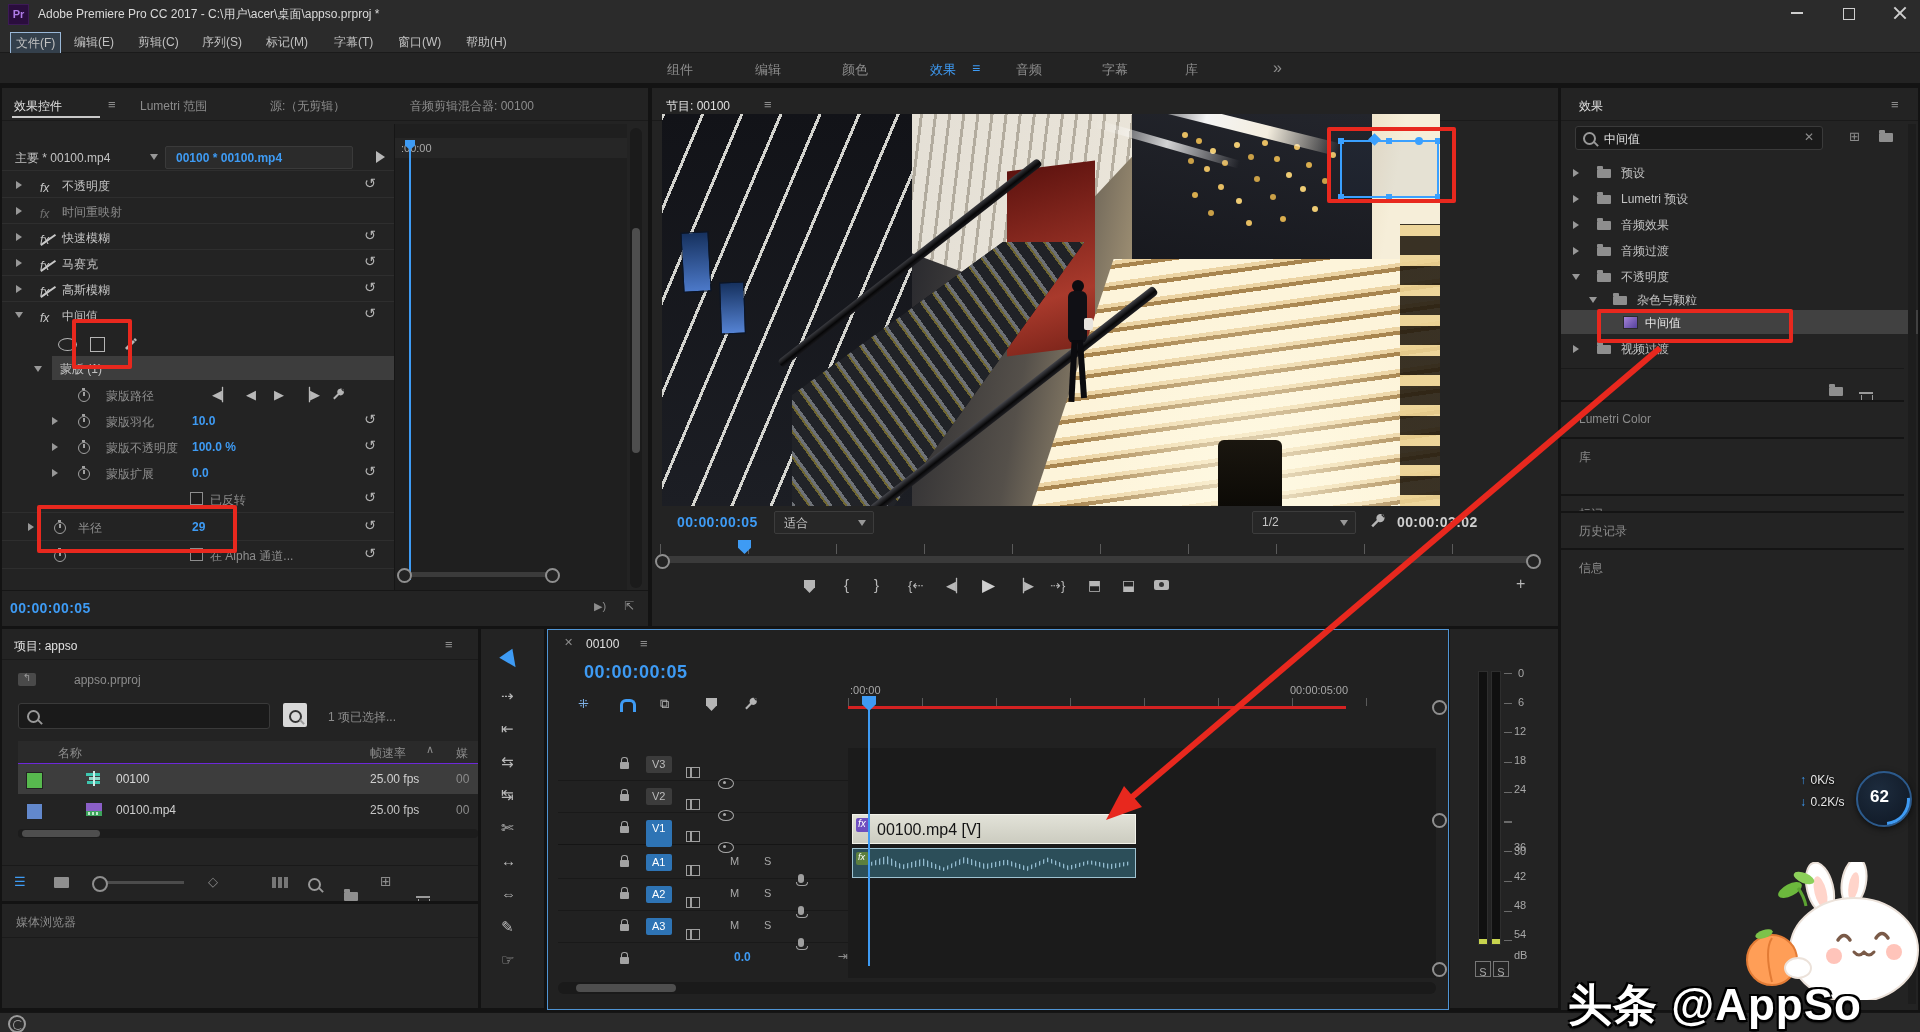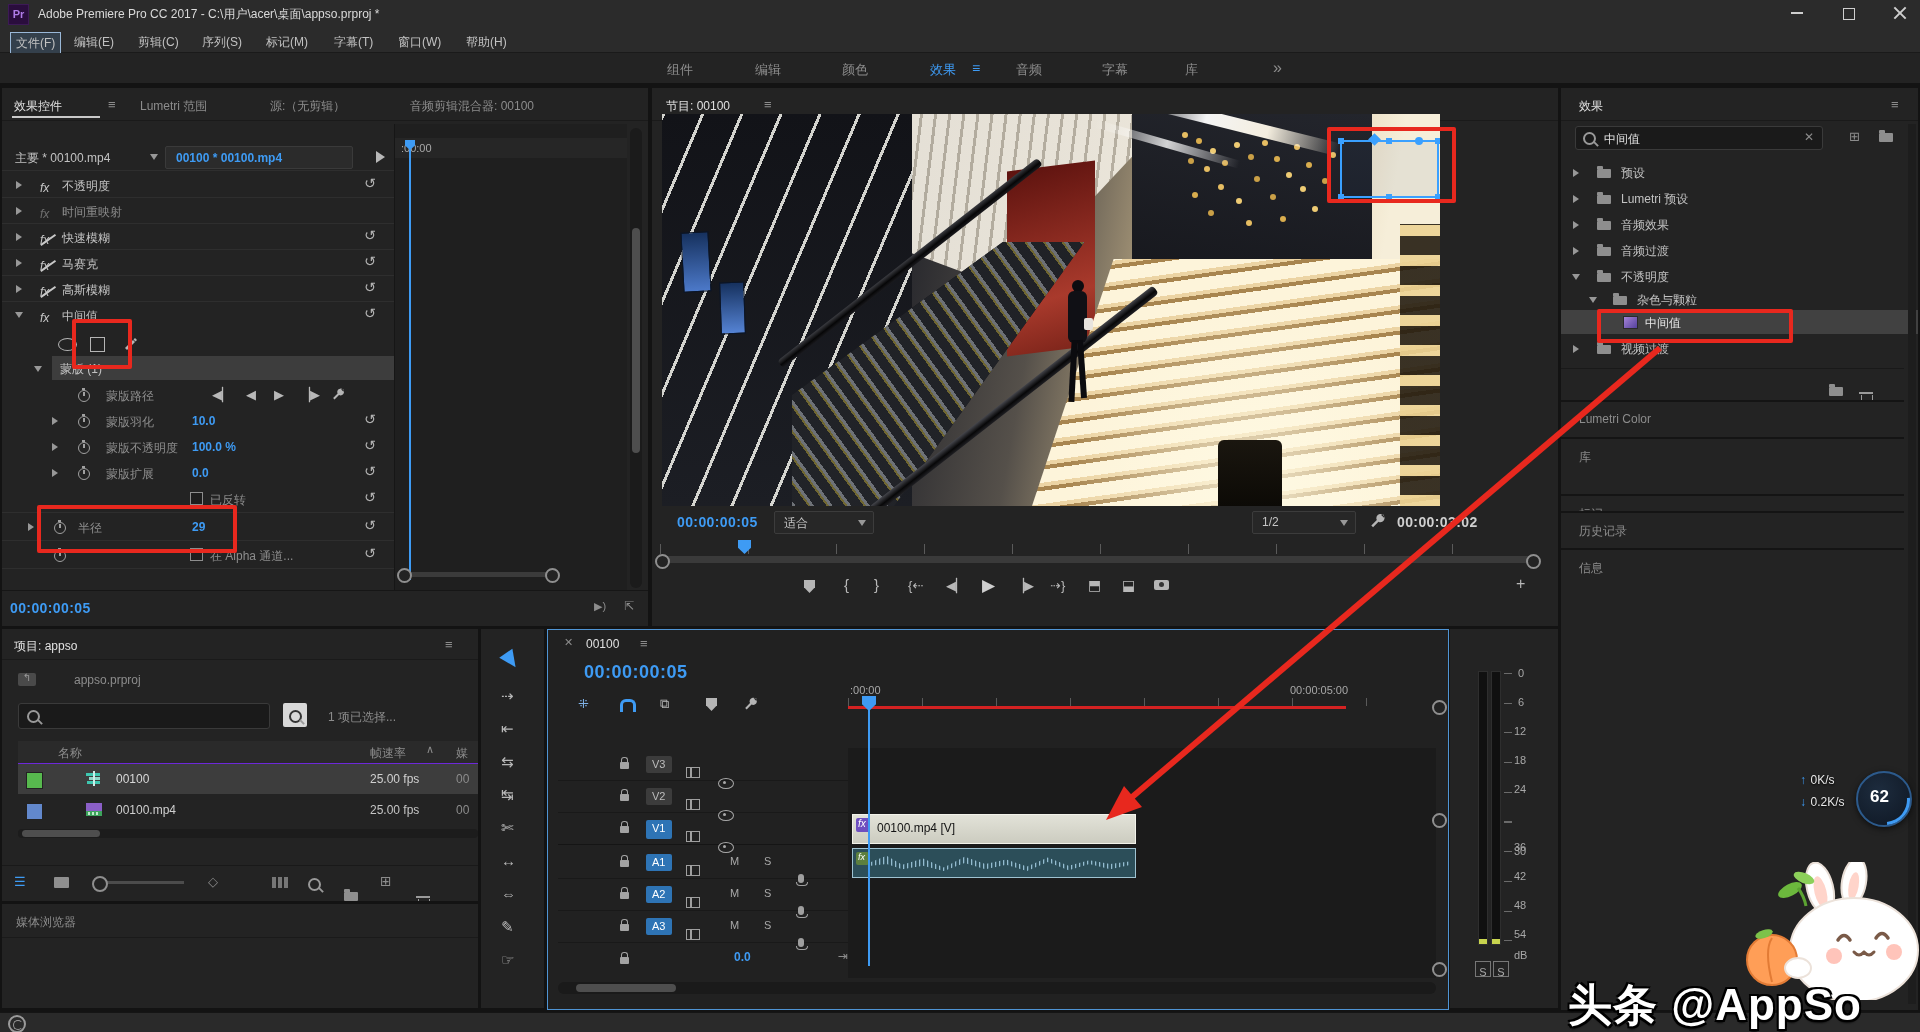--- a/index.html
+++ b/index.html
@@ -540,32 +540,32 @@
     <div class="p" style="left:10px;top:150px;width:290px;height:32px;border-bottom:1px solid #191919;">
       <div class="p lock" style="left:62px;top:14px;"></div>
       <div class="p" style="left:88px;top:8px;width:26px;height:17px;background:#3c3c3c;border-radius:2px;">
         <span class="p t11" style="left:6px;top:2px;color:#bdbdbd;">V2</span>
       </div>
       <div class="p sync" style="left:128px;top:12px;"></div>
       <div class="p eye" style="left:160px;top:12px;"></div>
     </div>
     <div class="p" style="left:10px;top:182px;width:290px;height:32px;border-bottom:1px solid #151515;">
       <div class="p lock" style="left:62px;top:14px;"></div>
-      <div class="p" style="left:88px;top:8px;width:26px;height:19px;background:#2e74b5;border-radius:2px;">
+      <div class="p" style="left:88px;top:8px;width:26px;height:27px;background:#2e74b5;border-radius:2px;">
         <span class="p t11" style="left:6px;top:2px;color:#fff;">V1</span>
       </div>
       <div class="p sync" style="left:128px;top:12px;"></div>
       <div class="p eye" style="left:160px;top:12px;"></div>
     </div>
 
     <div class="p" style="left:304px;top:184px;width:282px;height:28px;background:linear-gradient(#e2e2d8,#ccccc0);border:1px solid #f2f2ea;z-index:10;">
       <div class="p" style="left:3px;top:3px;width:14px;height:14px;background:#6e4fc0;border-radius:2px;">
         <span style="position:absolute;left:2px;top:0px;font-size:10px;font-style:italic;color:#fff;">fx</span>
       </div>
-      <span class="p" style="left:24px;top:6px;font-size:12px;color:#141414;white-space:nowrap;">00100.mp4 [V]</span>
+      <span class="p" style="left:24px;top:6px;font-size:16px;color:#141414;white-space:nowrap;">00100.mp4 [V]</span>
     </div>
 
     <div class="p" style="left:10px;top:216px;width:290px;height:32px;border-bottom:1px solid #191919;">
       <div class="p lock" style="left:62px;top:14px;"></div>
       <div class="p" style="left:88px;top:8px;width:26px;height:17px;background:#2e74b5;border-radius:2px;">
         <span class="p t11" style="left:6px;top:2px;color:#fff;">A1</span>
       </div>
       <div class="p sync" style="left:128px;top:12px;"></div>
       <span class="p t11" style="left:172px;top:9px;">M</span>
       <span class="p t11" style="left:206px;top:9px;">S</span>

